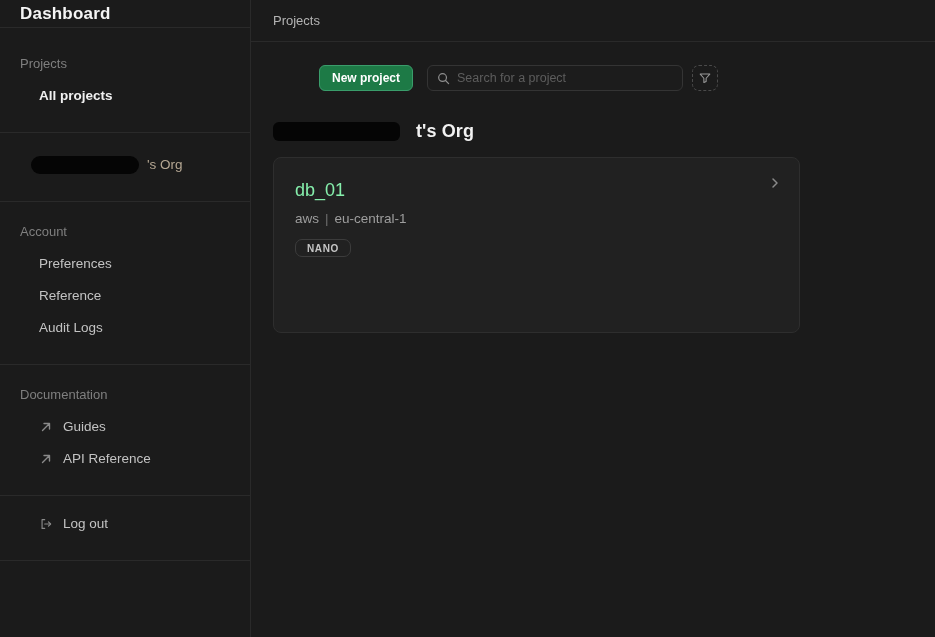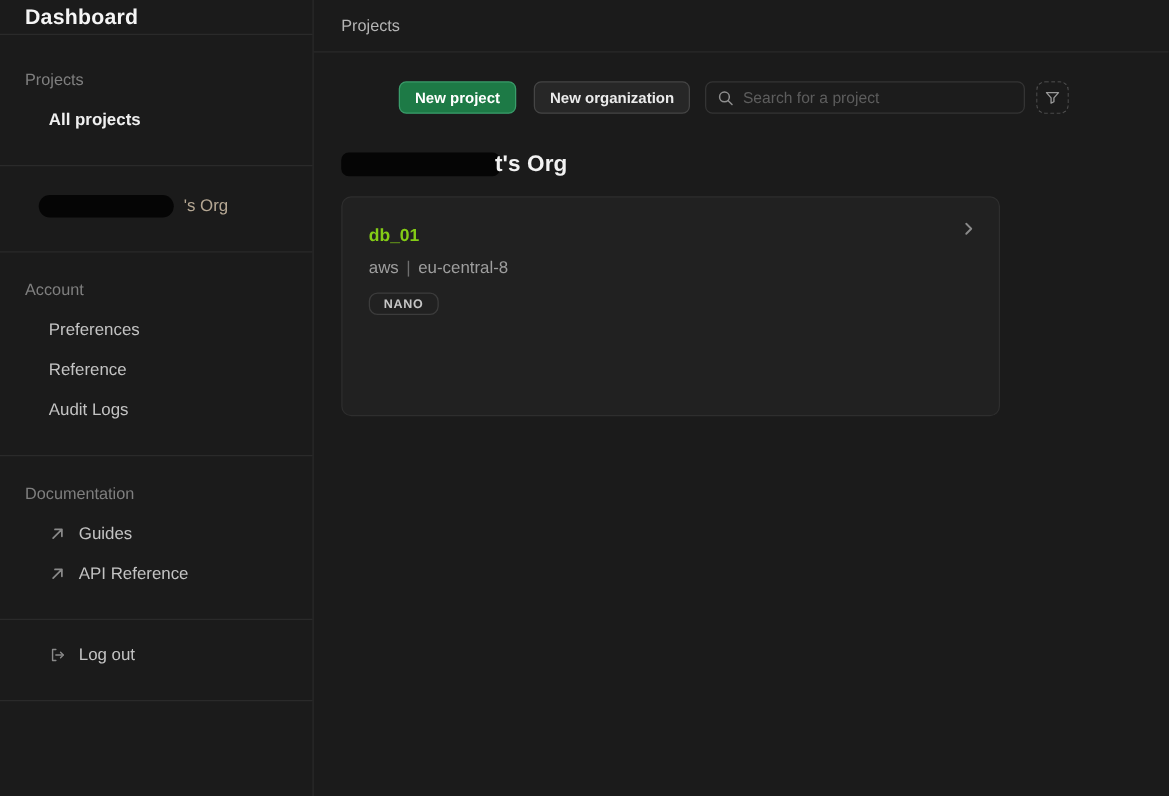--- a/index.html
+++ b/index.html
@@ -77,30 +77,30 @@
     font-family: Liberation Sans, sans-serif; font-size: 12.5px; color: #84cc16;
   }
   .search input::placeholder { color: #5d5d5d; }
   .filter-btn {
     width: 26px; height: 26px; border: 1px dashed #4a4a4a; border-radius: 7px;
     background: transparent; display: inline-flex; align-items: center; justify-content: center;
     cursor: pointer;
   }
   .filter-btn svg { width: 14px; height: 14px; }
 
-  .org-heading { margin-top: 30px; display: flex; align-items: center; }
+  .org-heading { margin-top: 30px; display: flex; align-items: center; gap: 20px; }
   .org-heading h2 { font-size: 18px; font-weight: 700; color: #f2f2f2; letter-spacing: .1px; }
 
   .project-card {
     position: relative; margin-top: 15px;
     width: 527px; height: 176px;
     background: #212121; border: 1px solid #2e2e2e; border-radius: 8px;
     padding: 22px 21px; cursor: pointer;
   }
-  .card-title { font-size: 14px; font-weight: 700; color: #84cc16; }
+  .card-title { font-size: 18px; font-weight: 400; color: #86efac; }
   .card-meta { margin-top: 10px; font-size: 13.5px; color: #9e9e9e; display: flex; gap: 6px; }
   .card-meta .sep { color: #6f6f6f; }
   .badge {
     display: inline-block; margin-top: 13px;
     border: 1px solid #3c3c3c; border-radius: 7px;
     padding: 3px 11px 2px;
     font-size: 10px; font-weight: 700; letter-spacing: .6px; color: #c6c6c6;
   }
   .card-chevron { position: absolute; top: 17px; right: 16px; width: 16px; height: 16px; }
 </style>
@@ -179,21 +179,20 @@
 
   <div class="main">
     <header class="topbar">
       <span class="breadcrumb">Projects</span>
     </header>
 
     <div class="content">
 
       <div class="toolbar">
         <button class="btn btn-primary">New project</button>
-        <button class="btn btn-secondary">New organization</button>
         <div class="search">
           <span style="display:inline-flex;">
             <svg viewBox="0 0 14 14" fill="none" stroke="#8f8f8f" stroke-width="1.3" stroke-linecap="round">
                 <circle cx="6" cy="6" r="4.2"></circle>
                 <path d="M9.2 9.2 L12.5 12.5"></path>
               </svg>
           </span>
           <input type="text" placeholder="Search for a project" style="">
         </div>
         <button class="filter-btn">
@@ -208,21 +207,21 @@
       <div class="org-heading">
         <span class="redaction redaction-main"></span>
         <h2 style="margin-left:-5px;">t's Org</h2>
       </div>
 
       <div class="project-card">
         <div class="card-title">db_01</div>
         <div class="card-meta">
           <span>aws</span>
           <span class="sep">|</span>
-          <span>eu-central-8</span>
+          <span>eu-central-1</span>
         </div>
         <span class="badge">NANO</span>
         <span class="card-chevron">
           <svg viewBox="0 0 16 16" fill="none" stroke="#8a8a8a" stroke-width="1.5" stroke-linecap="round" stroke-linejoin="round">
               <path d="M6 4 L10 8 L6 12"></path>
             </svg>
         </span>
       </div>
 
     </div>

